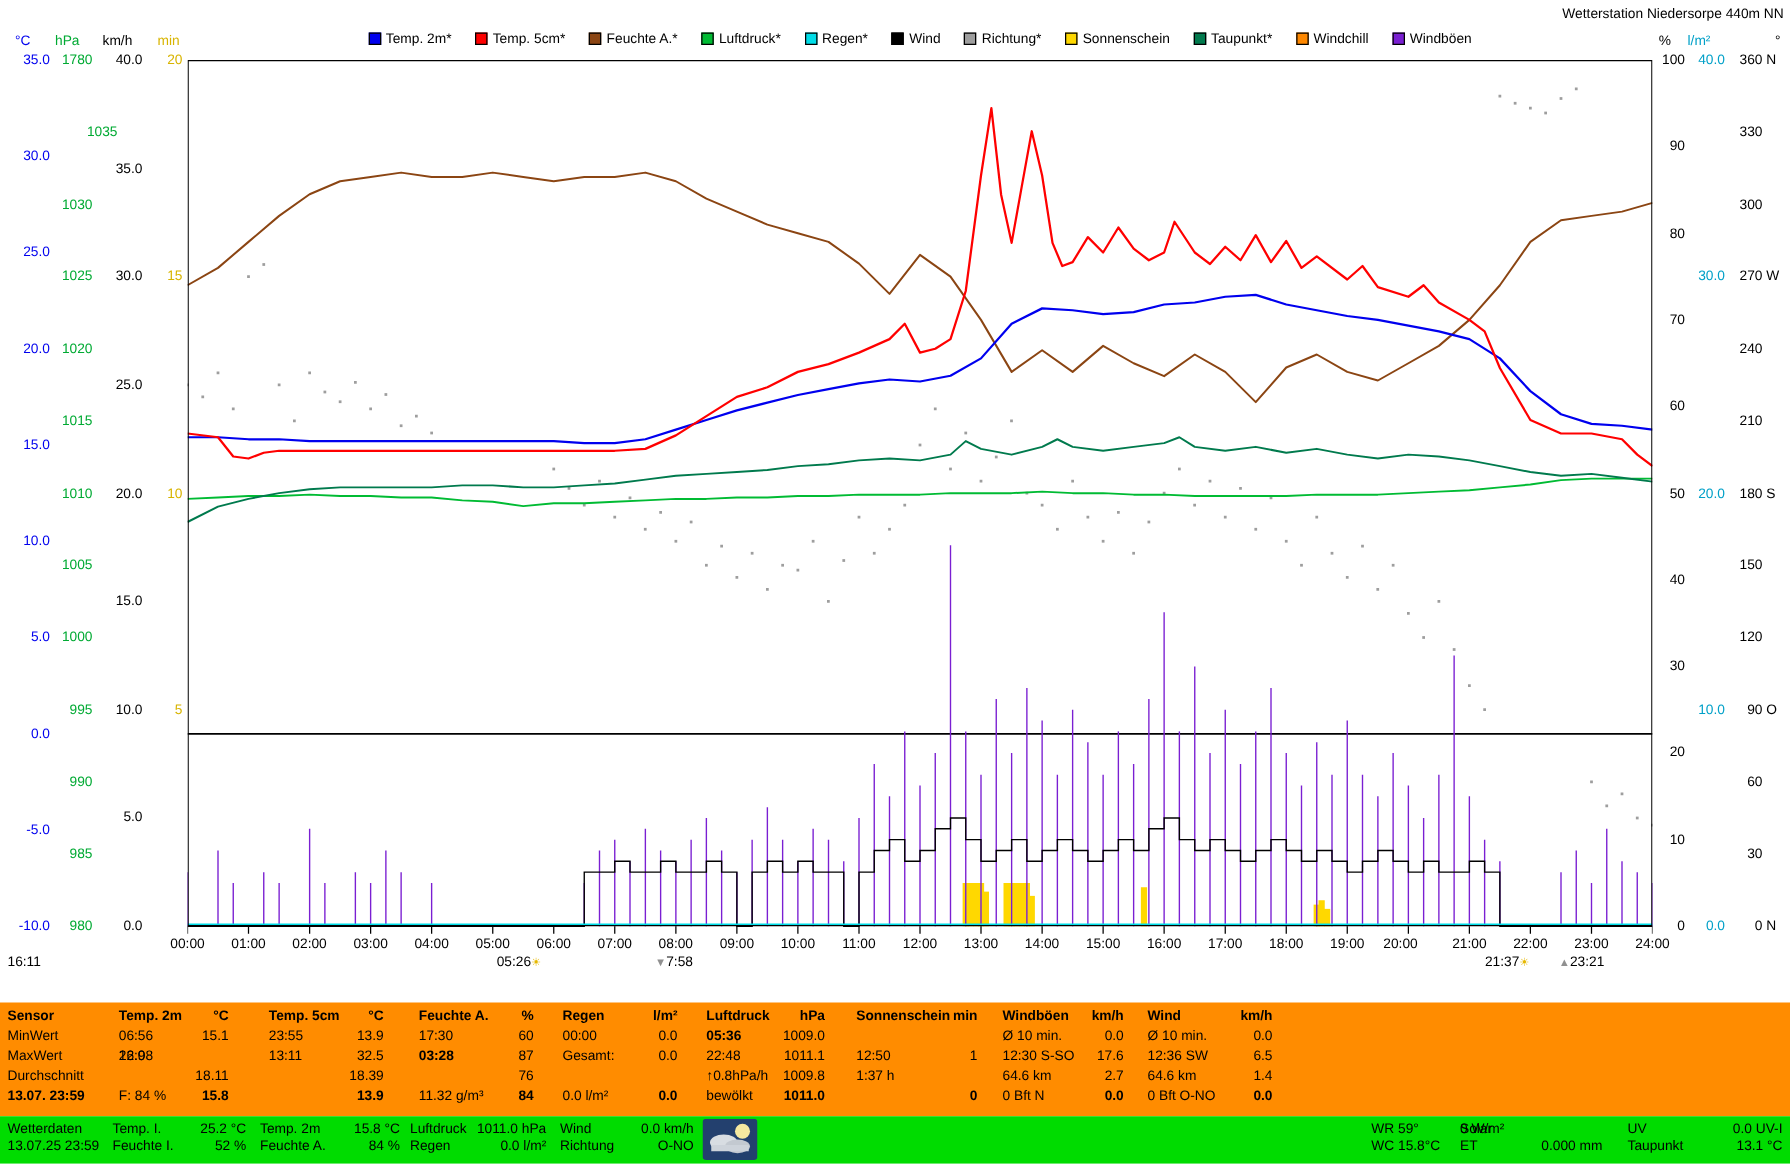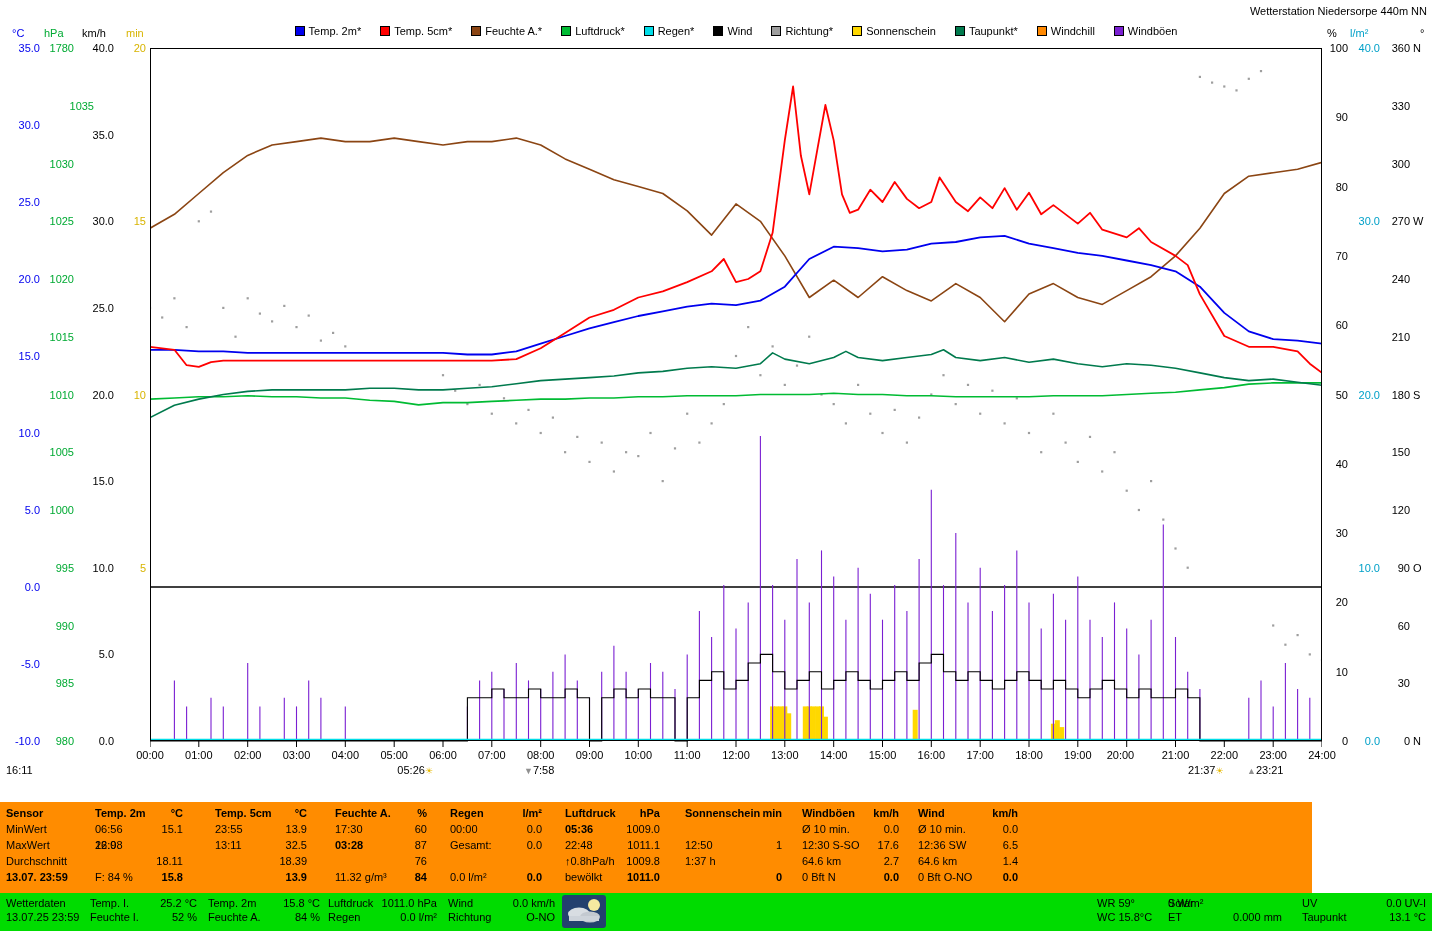--- a/index.html
+++ b/index.html
@@ -8,21 +8,21 @@
        font-family:"Liberation Sans",sans-serif;font-size:11px;color:#000}
   .title{position:absolute;top:6px;left:0;width:100%;text-align:center;font-size:14px}
   .station{position:absolute;top:5px;right:5px;font-size:11px}
   .legend{position:absolute;left:150px;top:25px;width:1172px;display:flex;
           justify-content:center;align-items:center;gap:19px}
   .legend .li{display:flex;align-items:center;gap:4px;white-space:nowrap}
   .legend .sw{width:10px;height:10px;border:1px solid #000;flex:0 0 auto}
   .chart{position:absolute;left:0;top:48px;width:1432px;height:745px}
   .abs{position:absolute;white-space:nowrap}
   .b{font-weight:bold}
-  .stats{position:absolute;left:0;top:802px;width:1312px;height:91px;background:#ff8c00}
+  .stats{position:absolute;left:0;top:802px;width:1432px;height:91px;background:#ff8c00}
   .statusbar{position:absolute;left:0;top:893px;width:1432px;height:38px;background:#00dc00}
 </style>
 </head>
 <body>
 
 <div class="app">
 
   <div class="station">Wetterstation Niedersorpe 440m NN</div>
 
   <div id="unitrow">

